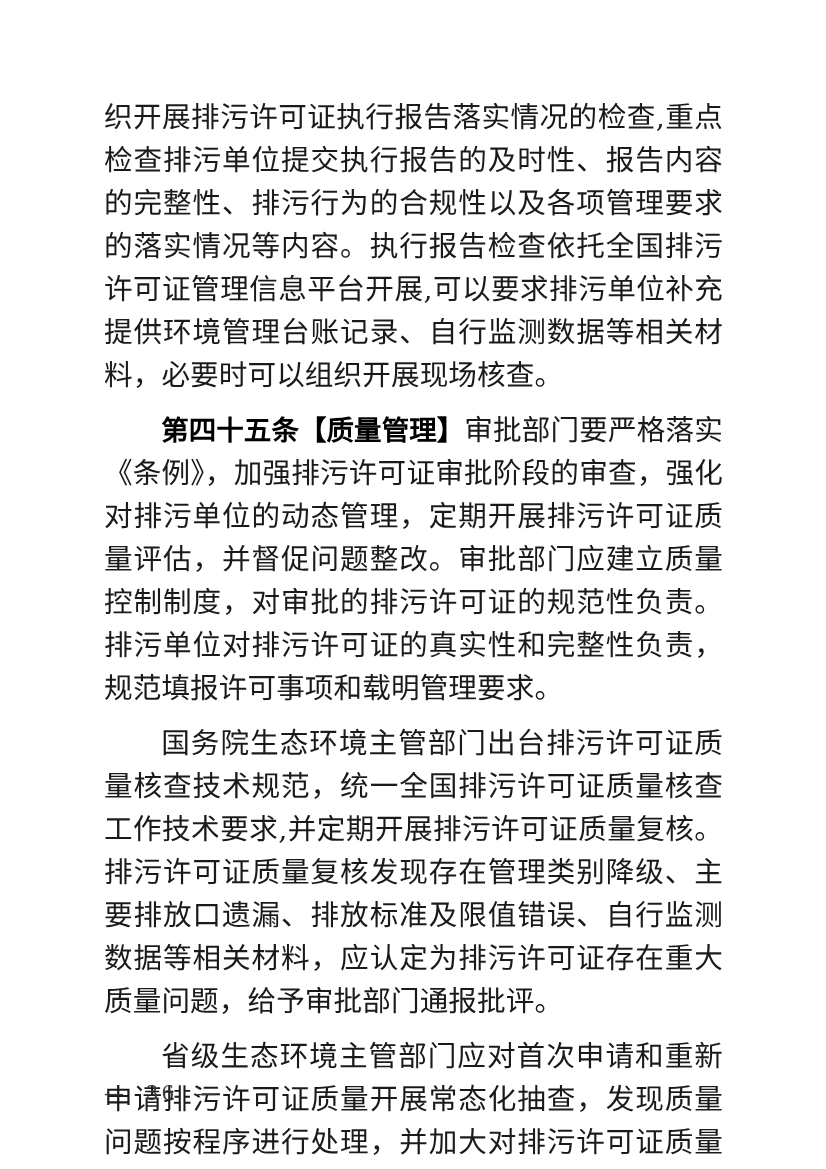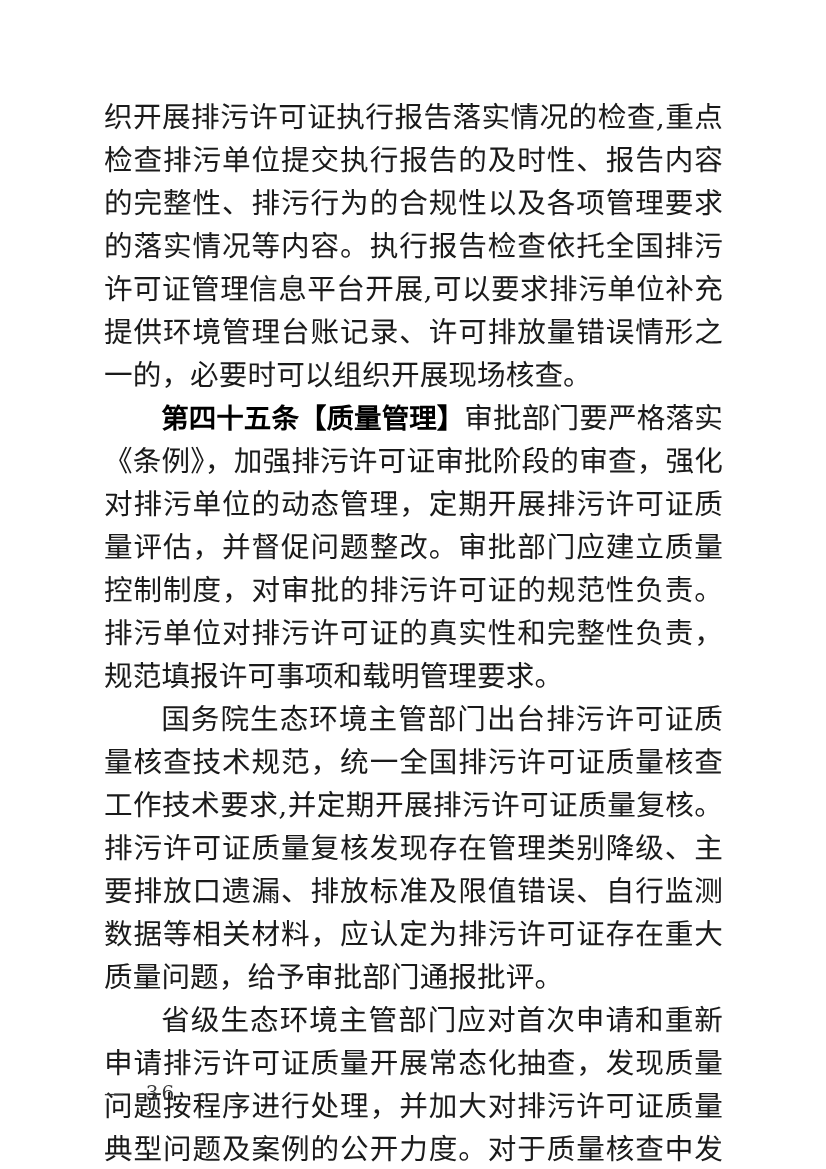--- a/index.html
+++ b/index.html
@@ -48,20 +48,21 @@
   }
 
   
   .para.cont {
     text-indent: 0;
   }
 
   
   .para.indent {
     text-indent: 57.2px;
+    margin-top: 12px;
   }
 
   
   .article-head {
     font-family: "DejaVu Sans", "Liberation Sans", sans-serif;
     font-weight: 700;
     font-size: 27.5px;
     letter-spacing: 0px;
     color: #000000;
   }
@@ -87,21 +88,21 @@
     white-space: pre;
   }
 </style>
 </head>
 <body>
 
 <div class="page">
 
   <div class="text-column">
 
-    <p class="para cont"><span>织开展排污许可证执行报告落实情况的检查,重点检查排污单位提交执行报告的及时性、报告内容的完整性、排污行为的合规性以及各项管理要求的落实情况等内容。执行报告检查依托全国排污许可证管理信息平台开展,可以要求排污单位补充提供环境管理台账记录、许可排放量错误情形之一的，必要时可以组织开展现场核查。</span></p>
+    <p class="para cont"><span>织开展排污许可证执行报告落实情况的检查,重点检查排污单位提交执行报告的及时性、报告内容的完整性、排污行为的合规性以及各项管理要求的落实情况等内容。执行报告检查依托全国排污许可证管理信息平台开展,可以要求排污单位补充提供环境管理台账记录、自行监测数据等相关材料，必要时可以组织开展现场核查。</span></p>
 
     <p class="para indent"><span class="article-head">第四十五条【质量管理】</span><span>审批部门要严格落实《条例》，加强排污许可证审批阶段的审查，强化对排污单位的动态管理，定期开展排污许可证质量评估，并督促问题整改。审批部门应建立质量控制制度，对审批的排污许可证的规范性负责。排污单位对排污许可证的真实性和完整性负责，规范填报许可事项和载明管理要求。</span></p>
 
     <p class="para indent"><span>国务院生态环境主管部门出台排污许可证质量核查技术规范，统一全国排污许可证质量核查工作技术要求,并定期开展排污许可证质量复核。排污许可证质量复核发现存在管理类别降级、主要排放口遗漏、排放标准及限值错误、自行监测数据等相关材料，应认定为排污许可证存在重大质量问题，给予审批部门通报批评。</span></p>
 
     <p class="para indent"><span>省级生态环境主管部门应对首次申请和重新申请排污许可证质量开展常态化抽查，发现质量问题按程序进行处理，并加大对排污许可证质量典型问题及案例的公开力度。对于质量核查中发现的排污单位与实际情况不符或材料弄虚作假的，应严格按照《条例》第三十六条、第四十条予以处理。</span></p>
 
   </div>
 
   <div class="footer">

